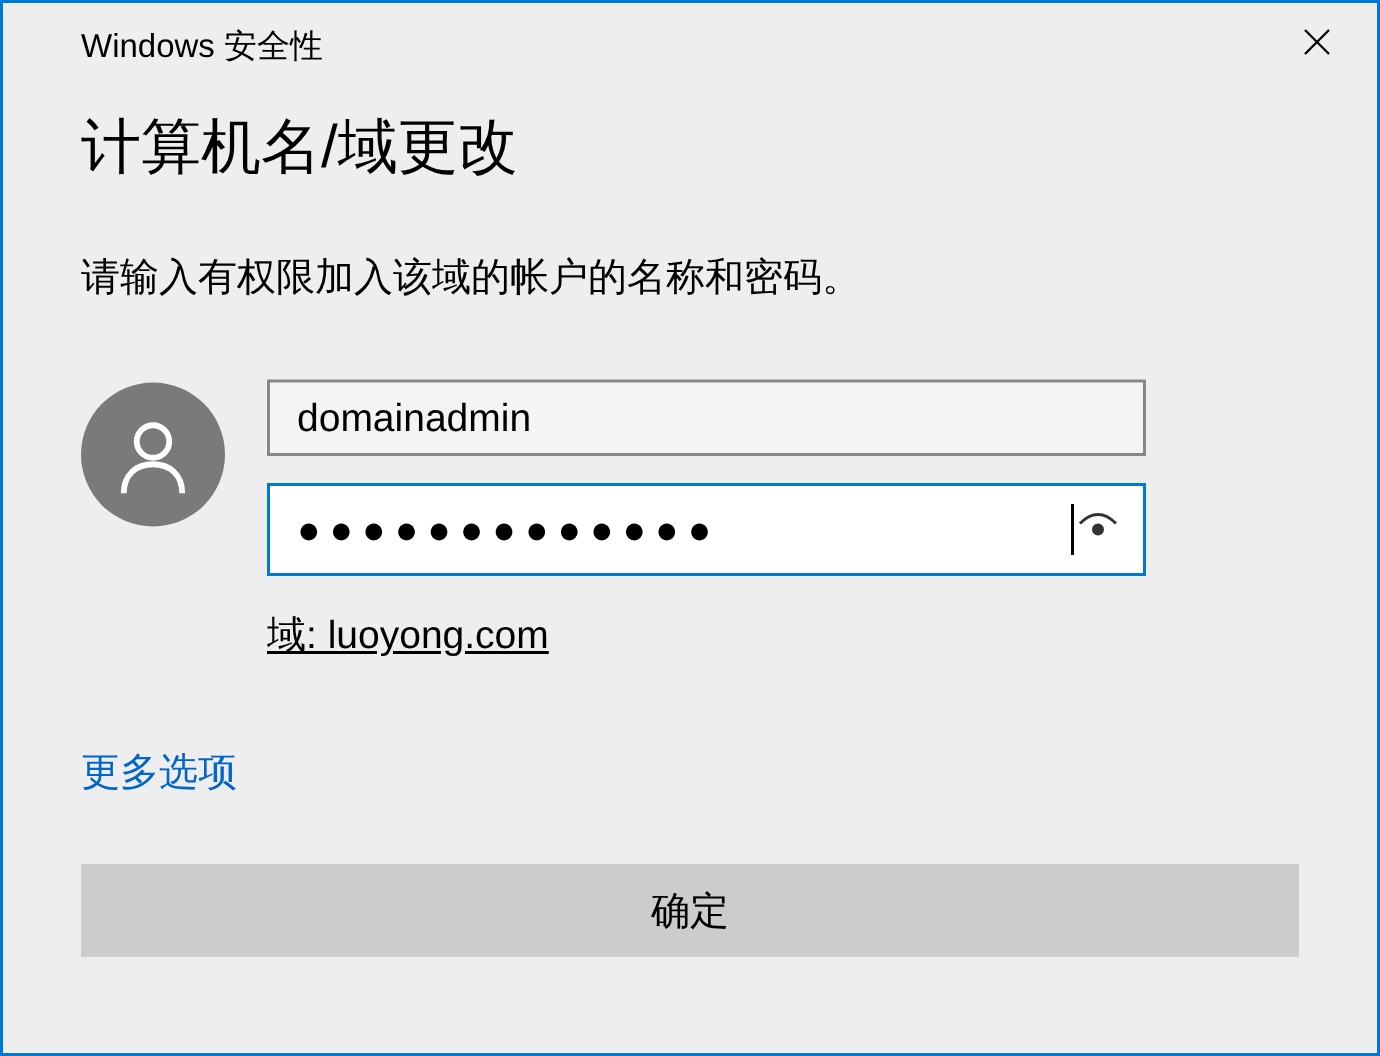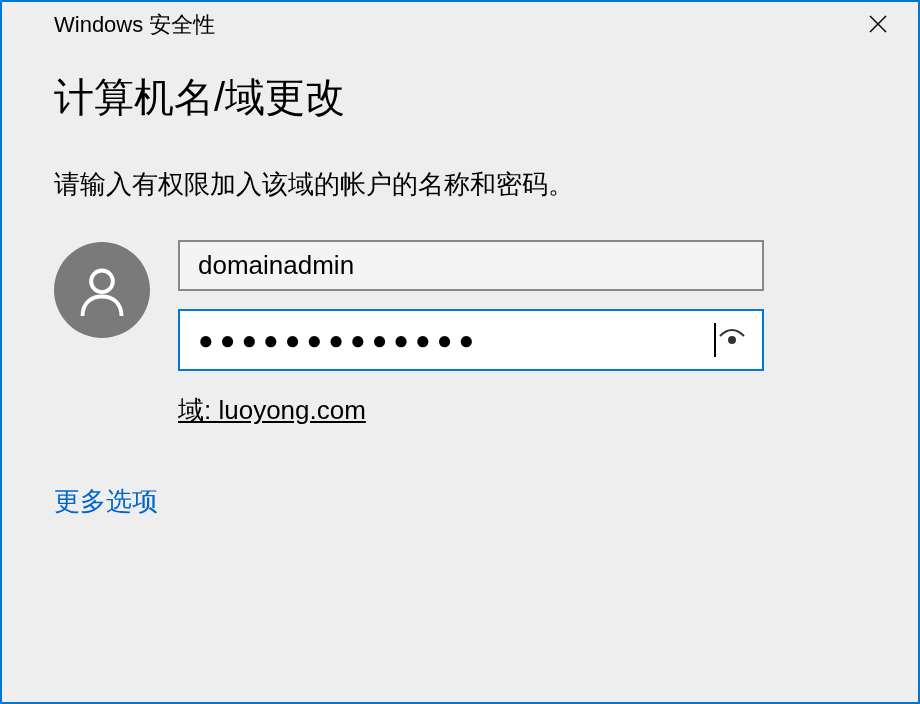--- a/index.html
+++ b/index.html
@@ -17,20 +17,21 @@
     .dialog {
       width: 920px;
       height: 704px;
       background: #eeeeee;
       border: 2px solid #0078d7;
       position: relative;
     }
     .titlebar {
       display: flex;
       justify-content: space-between;
+      align-items: center;
       padding: 8px 0 0 0;
       height: 50px;
     }
     .titlebar-text {
       font-size: 22px;
       color: #000;
       padding-left: 52px;
     }
     .close-btn {
       width: 60px;
@@ -52,21 +53,21 @@
     .heading {
       font-size: 40px;
       color: #000;
       font-weight: normal;
       margin-top: 8px;
       margin-bottom: 42px;
     }
     .instruction {
       font-size: 26px;
       color: #000;
-      margin-bottom: 38px;
+      margin-bottom: 51px;
     }
     .credential-row {
       display: flex;
       align-items: flex-start;
       gap: 28px;
     }
     .avatar {
       width: 96px;
       height: 96px;
       border-radius: 50%;
@@ -197,15 +198,16 @@
             </svg>
           </div>
         </div>
         <div class="domain-label">域: luoyong.com</div>
       </div>
     </div>
 
     <div class="more-options">更多选项</div>
 
     <div class="button-row">
+      <button class="btn">确定</button>
     </div>
   </div>
 </div>
 
 </body></html>

